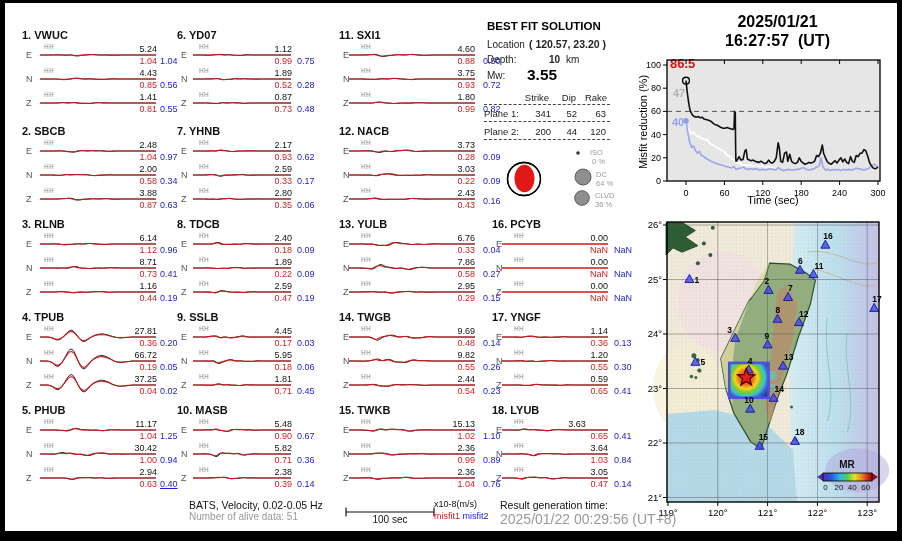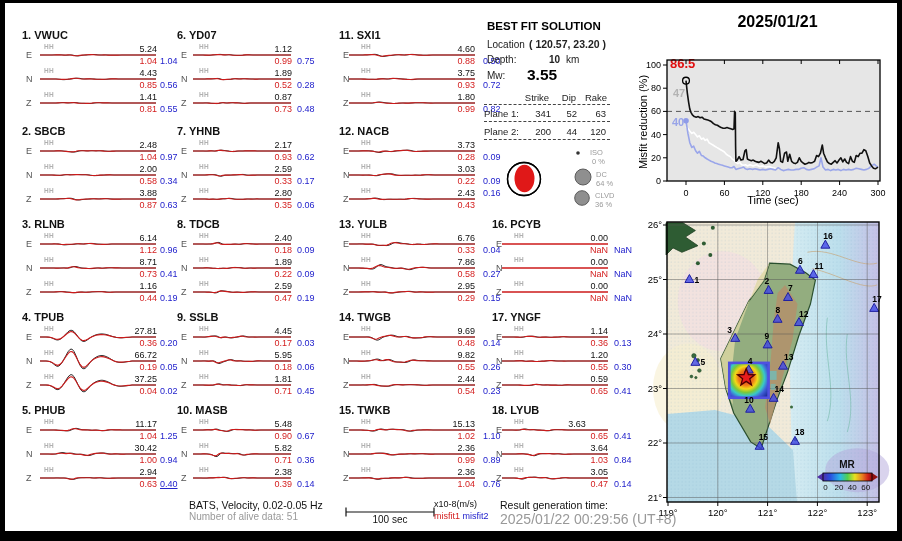--- a/index.html
+++ b/index.html
@@ -359,21 +359,21 @@
       <div class="abs m1" style="left:413px;top:176px;">0.22</div>
       <div class="abs m2" style="left:483px;top:176px;">0.09</div>
       <div class="abs letter" style="left:343px;top:194px;">Z</div>
       <div class="abs band" style="left:361px;top:187px;">HH</div>
       <svg width="126" height="24" style="position:absolute;left:349px;top:187px;overflow:visible;">
         <path d="M0,12 L2,12 L4,12 L6,12 L8,12 L10,12 L12,12 L14,12 L16,12 L18,11.9 L20,11.8 L22,11.6 L24,11.3 L26,11.1 L28,11.2 L30,11.6 L32,12.2 L34,12.6 L36,12.6 L38,12.3 L40,12.2 L42,12.2 L44,12.3 L46,12.3 L48,12.3 L50,12.2 L52,12.2 L54,12.3 L56,12.3 L58,12.1 L60,11.8 L62,11.5 L64,11.4 L66,11.4 L68,11.6 L70,11.8 L72,11.9 L74,12 L76,12 L78,12.1 L80,12.1 L82,12.1 L84,12 L86,12 L88,12 L90,12 L92,12 L94,12 L96,12 L98,12 L100,12 L102,12 L104,12 L106,12 L108,12 L110,12 L112,12 L114,12 L116,12 L118,12 L120,12 L122,12 L124,12 L126,12" fill="none" stroke="#1a1a1a" stroke-width="0.9"></path>
         <path d="M0,12 L2,12 L4,12 L6,12 L8,12 L10,12 L12,12 L14,12 L16,12 L18,11.9 L20,11.8 L22,11.6 L24,11.4 L26,11.4 L28,11.7 L30,12.1 L32,12.4 L34,12.4 L36,12.3 L38,12.2 L40,12.2 L42,12.3 L44,12.3 L46,12.3 L48,12.2 L50,12.2 L52,12.2 L54,12.2 L56,12.1 L58,11.9 L60,11.6 L62,11.5 L64,11.5 L66,11.7 L68,11.8 L70,11.9 L72,12 L74,12 L76,12.1 L78,12.1 L80,12.1 L82,12 L84,12 L86,12 L88,12 L90,12 L92,12 L94,12 L96,12 L98,12 L100,12 L102,12 L104,12 L106,12 L108,12 L110,12 L112,12 L114,12 L116,12 L118,12 L120,12 L122,12 L124,12 L126,12" fill="none" stroke="#cc1a1a" stroke-width="1.1"></path>
       </svg>
       <div class="abs amp" style="left:413px;top:188px;">2.43</div>
       <div class="abs m1" style="left:413px;top:200px;">0.43</div>
-      <div class="abs m2" style="left:483px;top:188px;">0.16</div>
+      <div class="abs m2" style="left:483px;top:196px;">0.16</div>
       <div class="abs sta-hdr" style="left:339px;top:218px;">13. YULB</div>
       <div class="abs letter" style="left:343px;top:239px;">E</div>
       <div class="abs band" style="left:361px;top:232px;">HH</div>
       <svg width="126" height="24" style="position:absolute;left:349px;top:232px;overflow:visible;">
         <path d="M0,12 L2,12 L4,12 L6,12 L8,12 L10,11.9 L12,11.9 L14,11.9 L16,12.1 L18,12.2 L20,12.2 L22,12.1 L24,12.1 L26,12.5 L28,13.1 L30,13.5 L32,13.5 L34,13.4 L36,13.5 L38,13.6 L40,13.2 L42,12.3 L44,11.2 L46,10.5 L48,10.4 L50,10.7 L52,11.1 L54,11.5 L56,11.6 L58,11.8 L60,12.1 L62,12.4 L64,12.6 L66,12.5 L68,12.2 L70,12.1 L72,12.2 L74,12.4 L76,12.5 L78,12.4 L80,12.2 L82,12 L84,12 L86,11.9 L88,11.9 L90,12 L92,12 L94,12 L96,12 L98,12 L100,12 L102,12 L104,12 L106,12 L108,12 L110,12 L112,12 L114,12 L116,12 L118,12 L120,12 L122,12 L124,12 L126,12" fill="none" stroke="#1a1a1a" stroke-width="0.9"></path>
         <path d="M0,12 L2,12 L4,12 L6,12 L8,12 L10,12 L12,12 L14,12 L16,12.1 L18,12.1 L20,12.1 L22,12.1 L24,12.3 L26,12.7 L28,13.1 L30,13.2 L32,13.2 L34,13.3 L36,13.4 L38,13.1 L40,12.3 L42,11.3 L44,10.7 L46,10.6 L48,10.9 L50,11.3 L52,11.6 L54,11.7 L56,11.8 L58,12 L60,12.3 L62,12.5 L64,12.4 L66,12.2 L68,12.1 L70,12.2 L72,12.4 L74,12.5 L76,12.4 L78,12.2 L80,12 L82,12 L84,11.9 L86,11.9 L88,11.9 L90,12 L92,12 L94,12 L96,12 L98,12 L100,12 L102,12 L104,12 L106,12 L108,12 L110,12 L112,12 L114,12 L116,12 L118,12 L120,12 L122,12 L124,12 L126,12" fill="none" stroke="#cc1a1a" stroke-width="1.1"></path>
       </svg>
       <div class="abs amp" style="left:413px;top:233px;">6.76</div>
       <div class="abs m1" style="left:413px;top:245px;">0.33</div>
       <div class="abs m2" style="left:483px;top:245px;">0.04</div>
@@ -577,20 +577,21 @@
       <circle cx="23" cy="37" r="8" fill="#8f8f8f" stroke="#5c5c5c" stroke-width="1"></circle>
       <text x="36" y="37" font-size="7.5" fill="#9a9a9a">DC</text>
       <text x="36" y="46" font-size="7.5" fill="#9a9a9a">64 %</text>
       <circle cx="22" cy="58" r="7.3" fill="#8f8f8f" stroke="#5c5c5c" stroke-width="1"></circle>
       <text x="35" y="58" font-size="7.5" fill="#9a9a9a">CLVD</text>
       <text x="35" y="67" font-size="7.5" fill="#9a9a9a">36 %</text>
     </svg>
   </div>
 
   <div class="abs dt" style="left:655px;top:13px;width:245px;">2025/01/21</div>
+  <div class="abs dt" style="left:655px;top:32px;width:245px;">16:27:57  (UT)</div>
 
   <svg id="misfit-chart" class="abs" style="left:630px;top:40px;" width="272" height="175">
       <rect x="37" y="20" width="213" height="121" fill="#e6e6e6"></rect>
       <line x1="33" y1="141" x2="37" y2="141" stroke="#000" stroke-width="1"></line>
       <text x="31" y="144" font-size="9" text-anchor="end" fill="#000">0</text>
       <line x1="33" y1="117.8" x2="37" y2="117.8" stroke="#000" stroke-width="1"></line>
       <text x="31" y="120.8" font-size="9" text-anchor="end" fill="#000">20</text>
       <line x1="33" y1="94.6" x2="37" y2="94.6" stroke="#000" stroke-width="1"></line>
       <text x="31" y="97.6" font-size="9" text-anchor="end" fill="#000">40</text>
       <line x1="33" y1="71.4" x2="37" y2="71.4" stroke="#000" stroke-width="1"></line>

